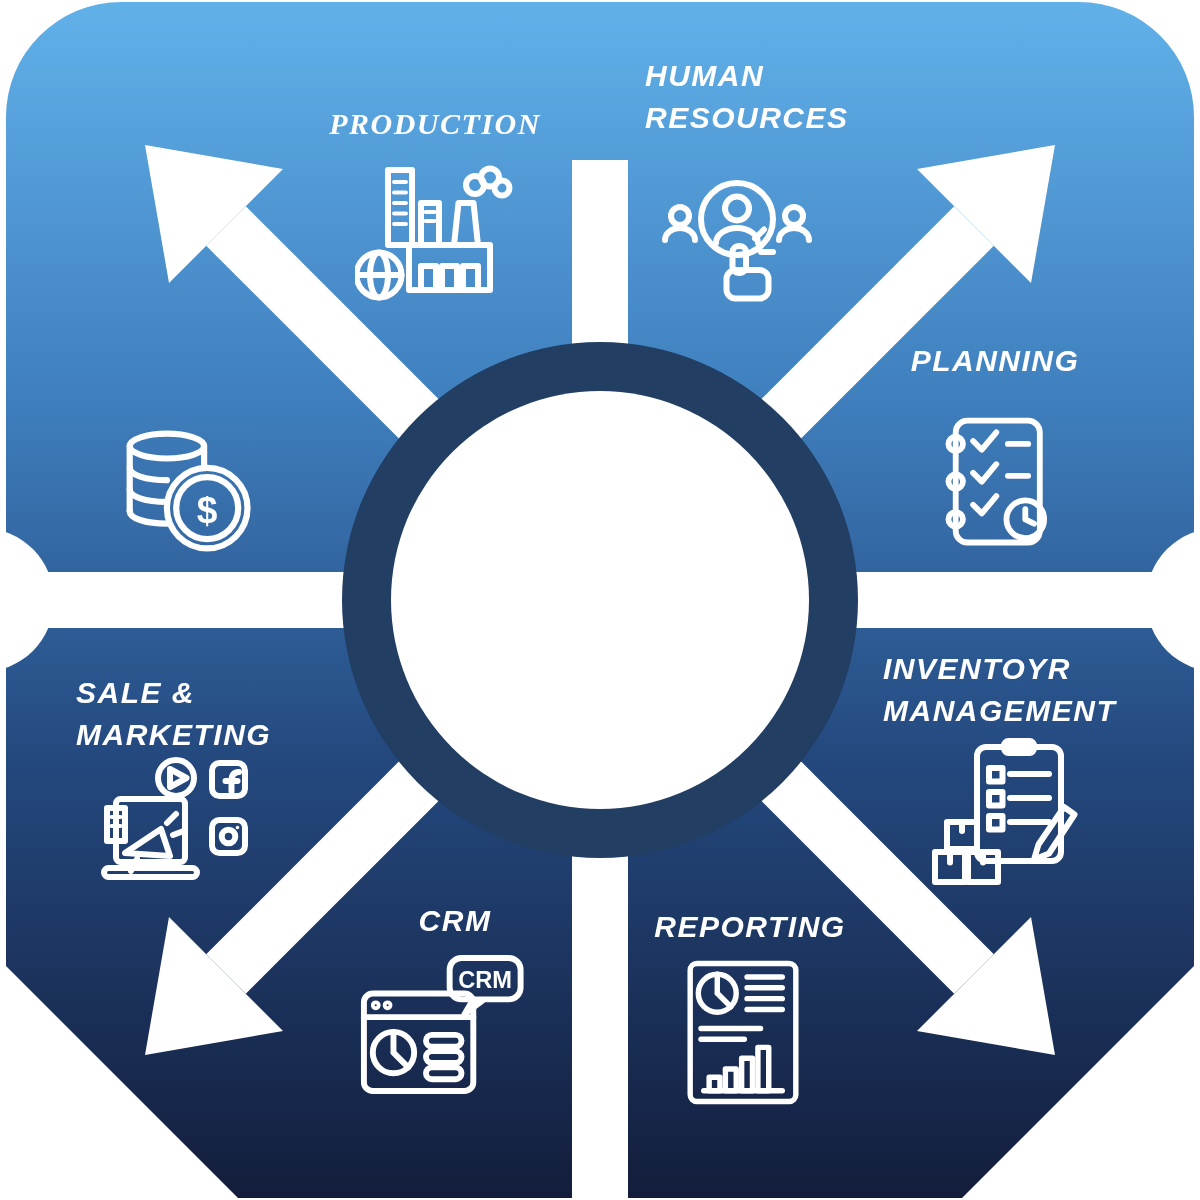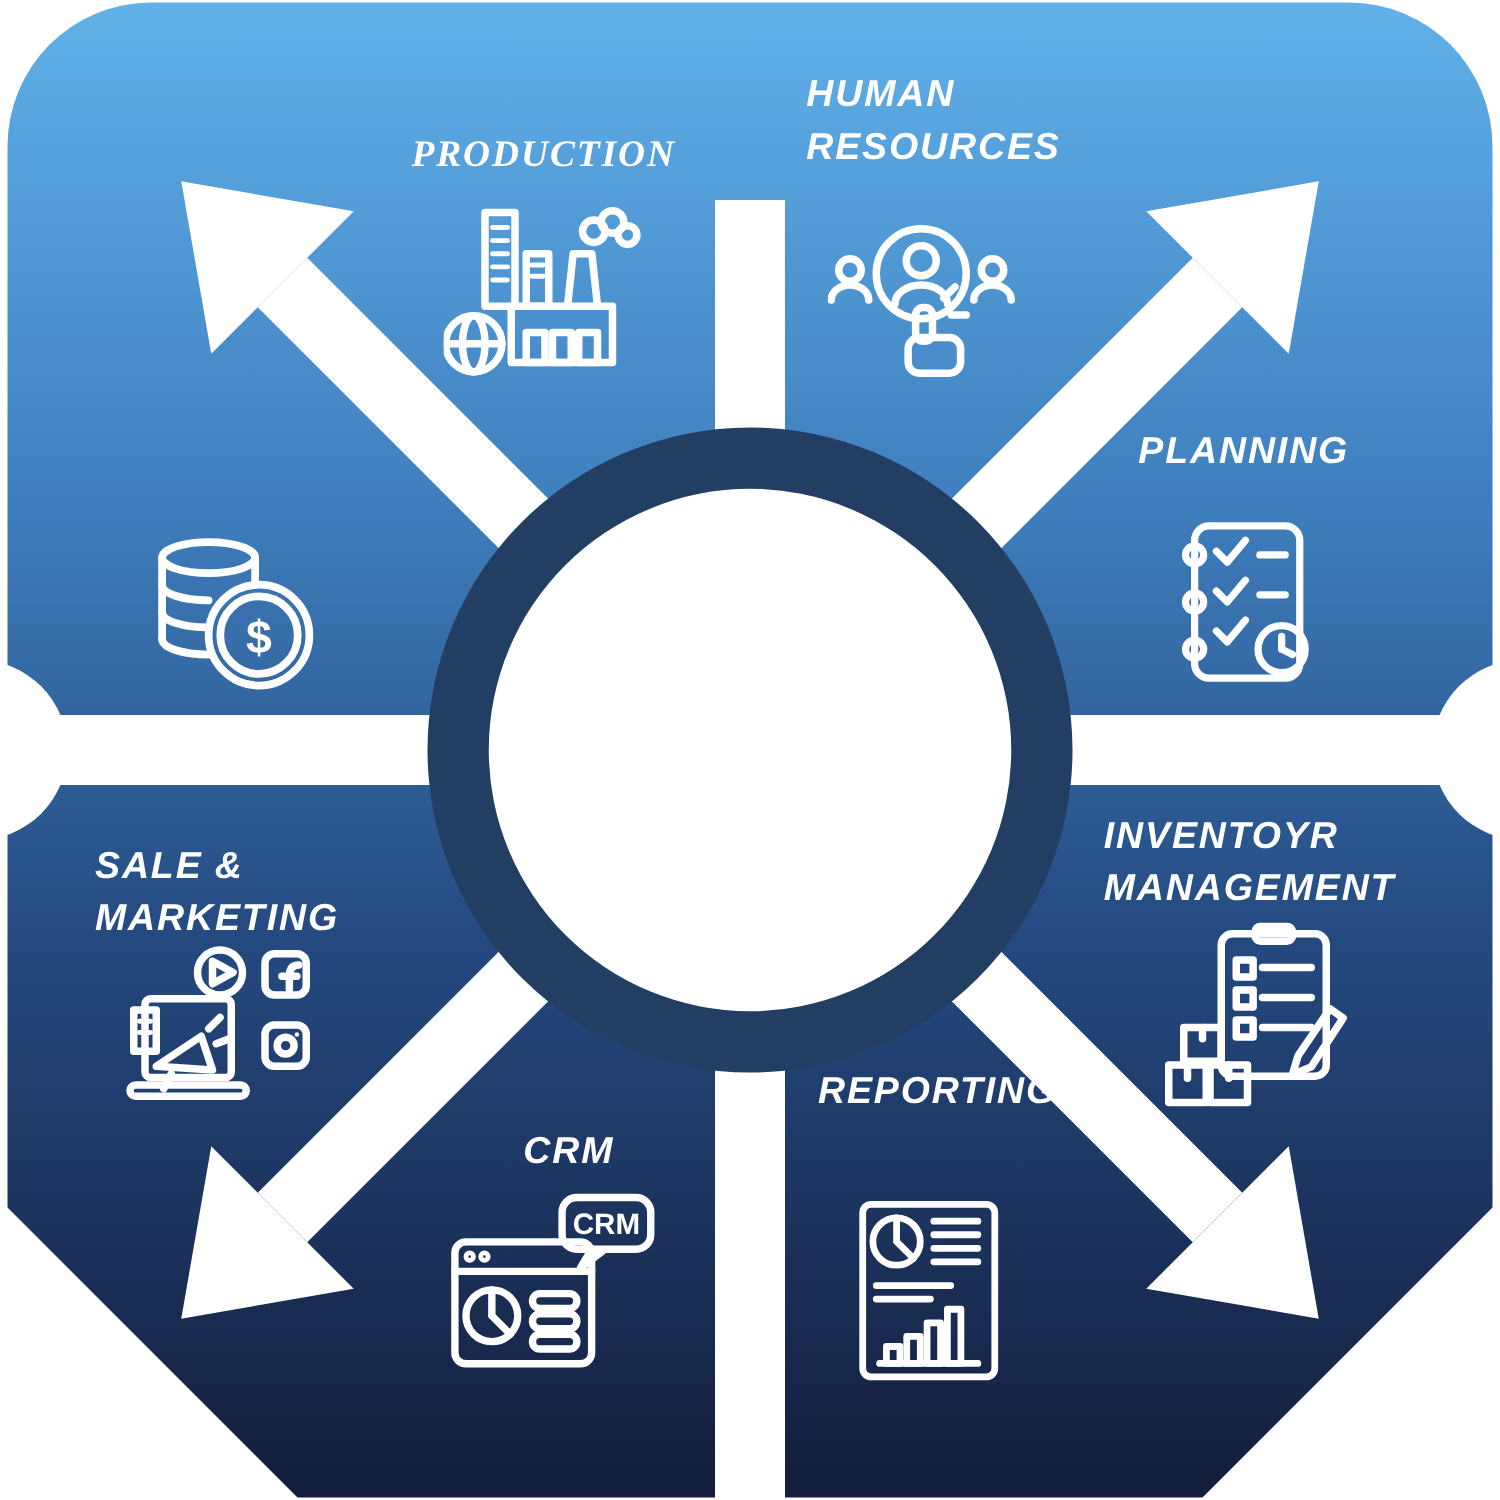--- a/index.html
+++ b/index.html
@@ -78,21 +78,21 @@
   <div class="label center" style="left:890px;top:340px;width:210px;text-align:center;">PLANNING</div>
 
   <div class="label" style="left:76px;top:645px;margin-top:27px;">SALE &amp;
 MARKETING</div>
 
   <div class="label" style="left:883px;top:648px;">INVENTOYR
 MANAGEMENT</div>
 
   <div class="label center" style="left:380px;top:900px;width:150px;">CRM</div>
 
-  <div class="label center" style="left:645px;top:852px;width:210px;">REPORTING</div>
+  <div class="label center" style="left:645px;top:906px;width:210px;">REPORTING</div>
 
   <div class="icon" style="left:355px;top:158px;width:165px;height:150px;">
     <svg viewBox="0 0 110 100">
       <g class="ic">
         <rect x="22" y="8" width="16" height="50"></rect>
         <path class="thin" d="M26 16 H34 M26 23 H34 M26 30 H34 M26 37 H34 M26 44 H34"></path>
         <rect x="44" y="30" width="12" height="28"></rect>
         <path class="thin" d="M47 36 h6 M47 42 h6"></path>
         <rect x="36" y="58" width="54" height="30"></rect>
         <rect x="44" y="72" width="10" height="16"></rect>

